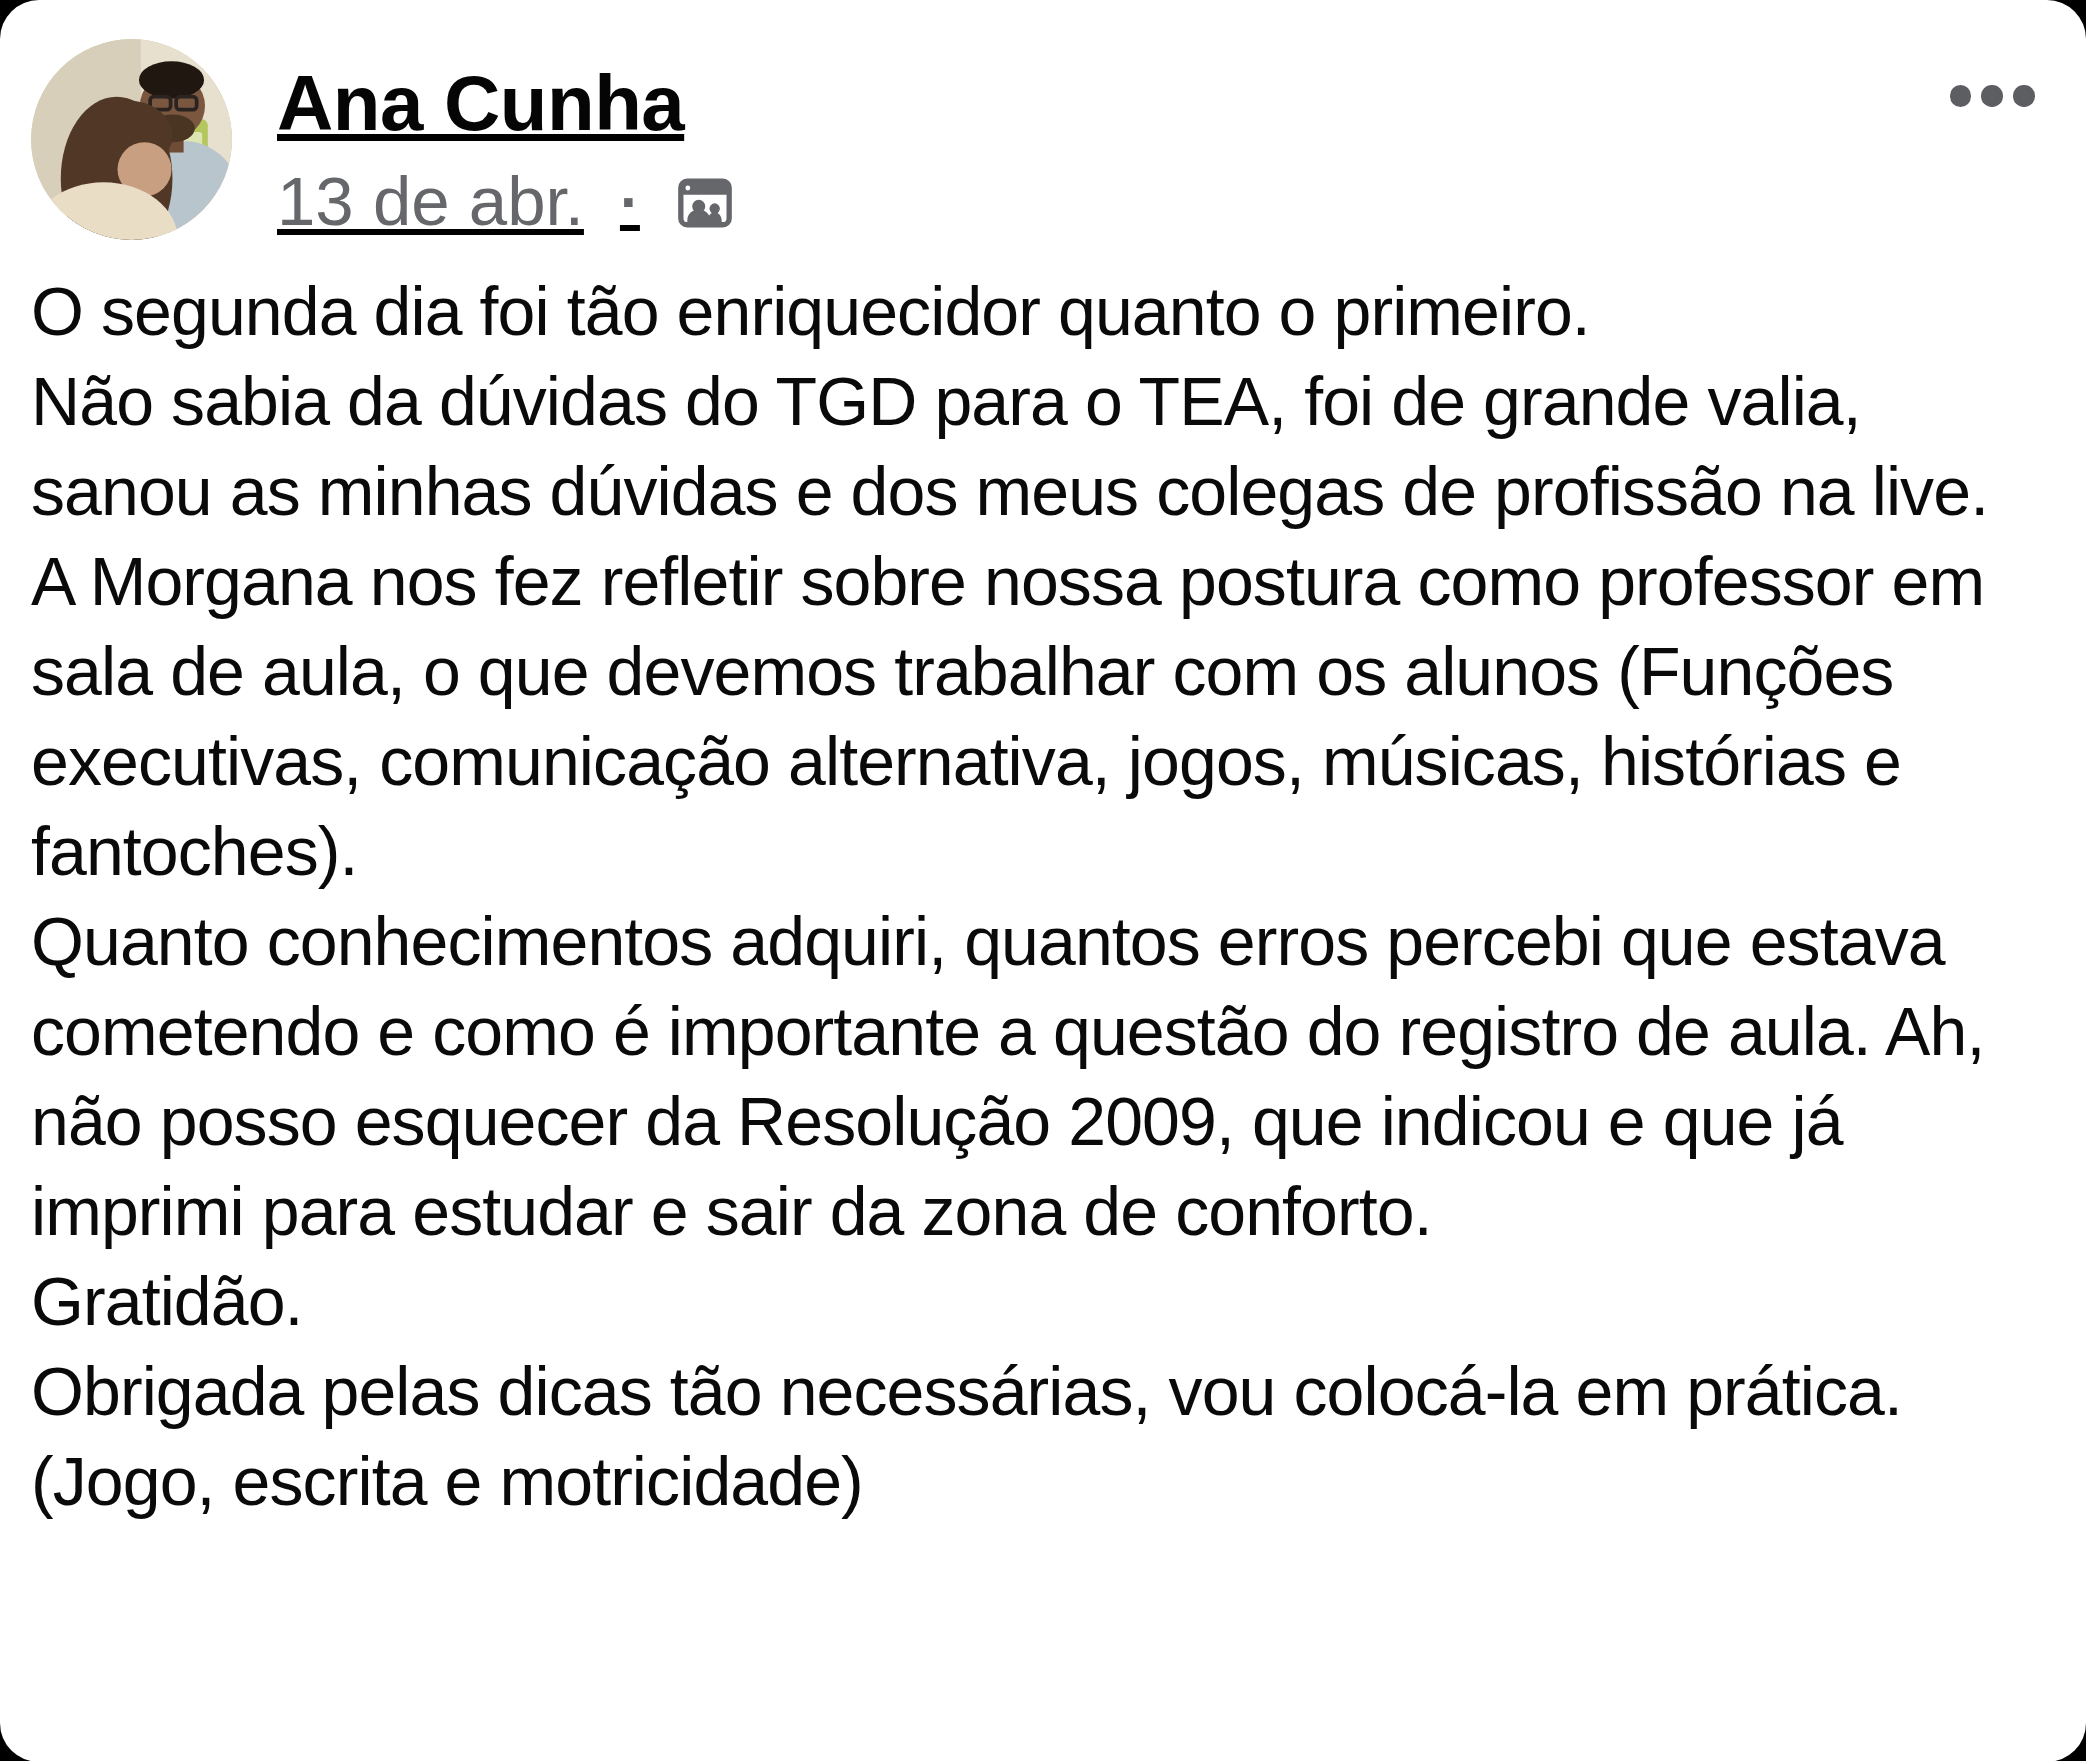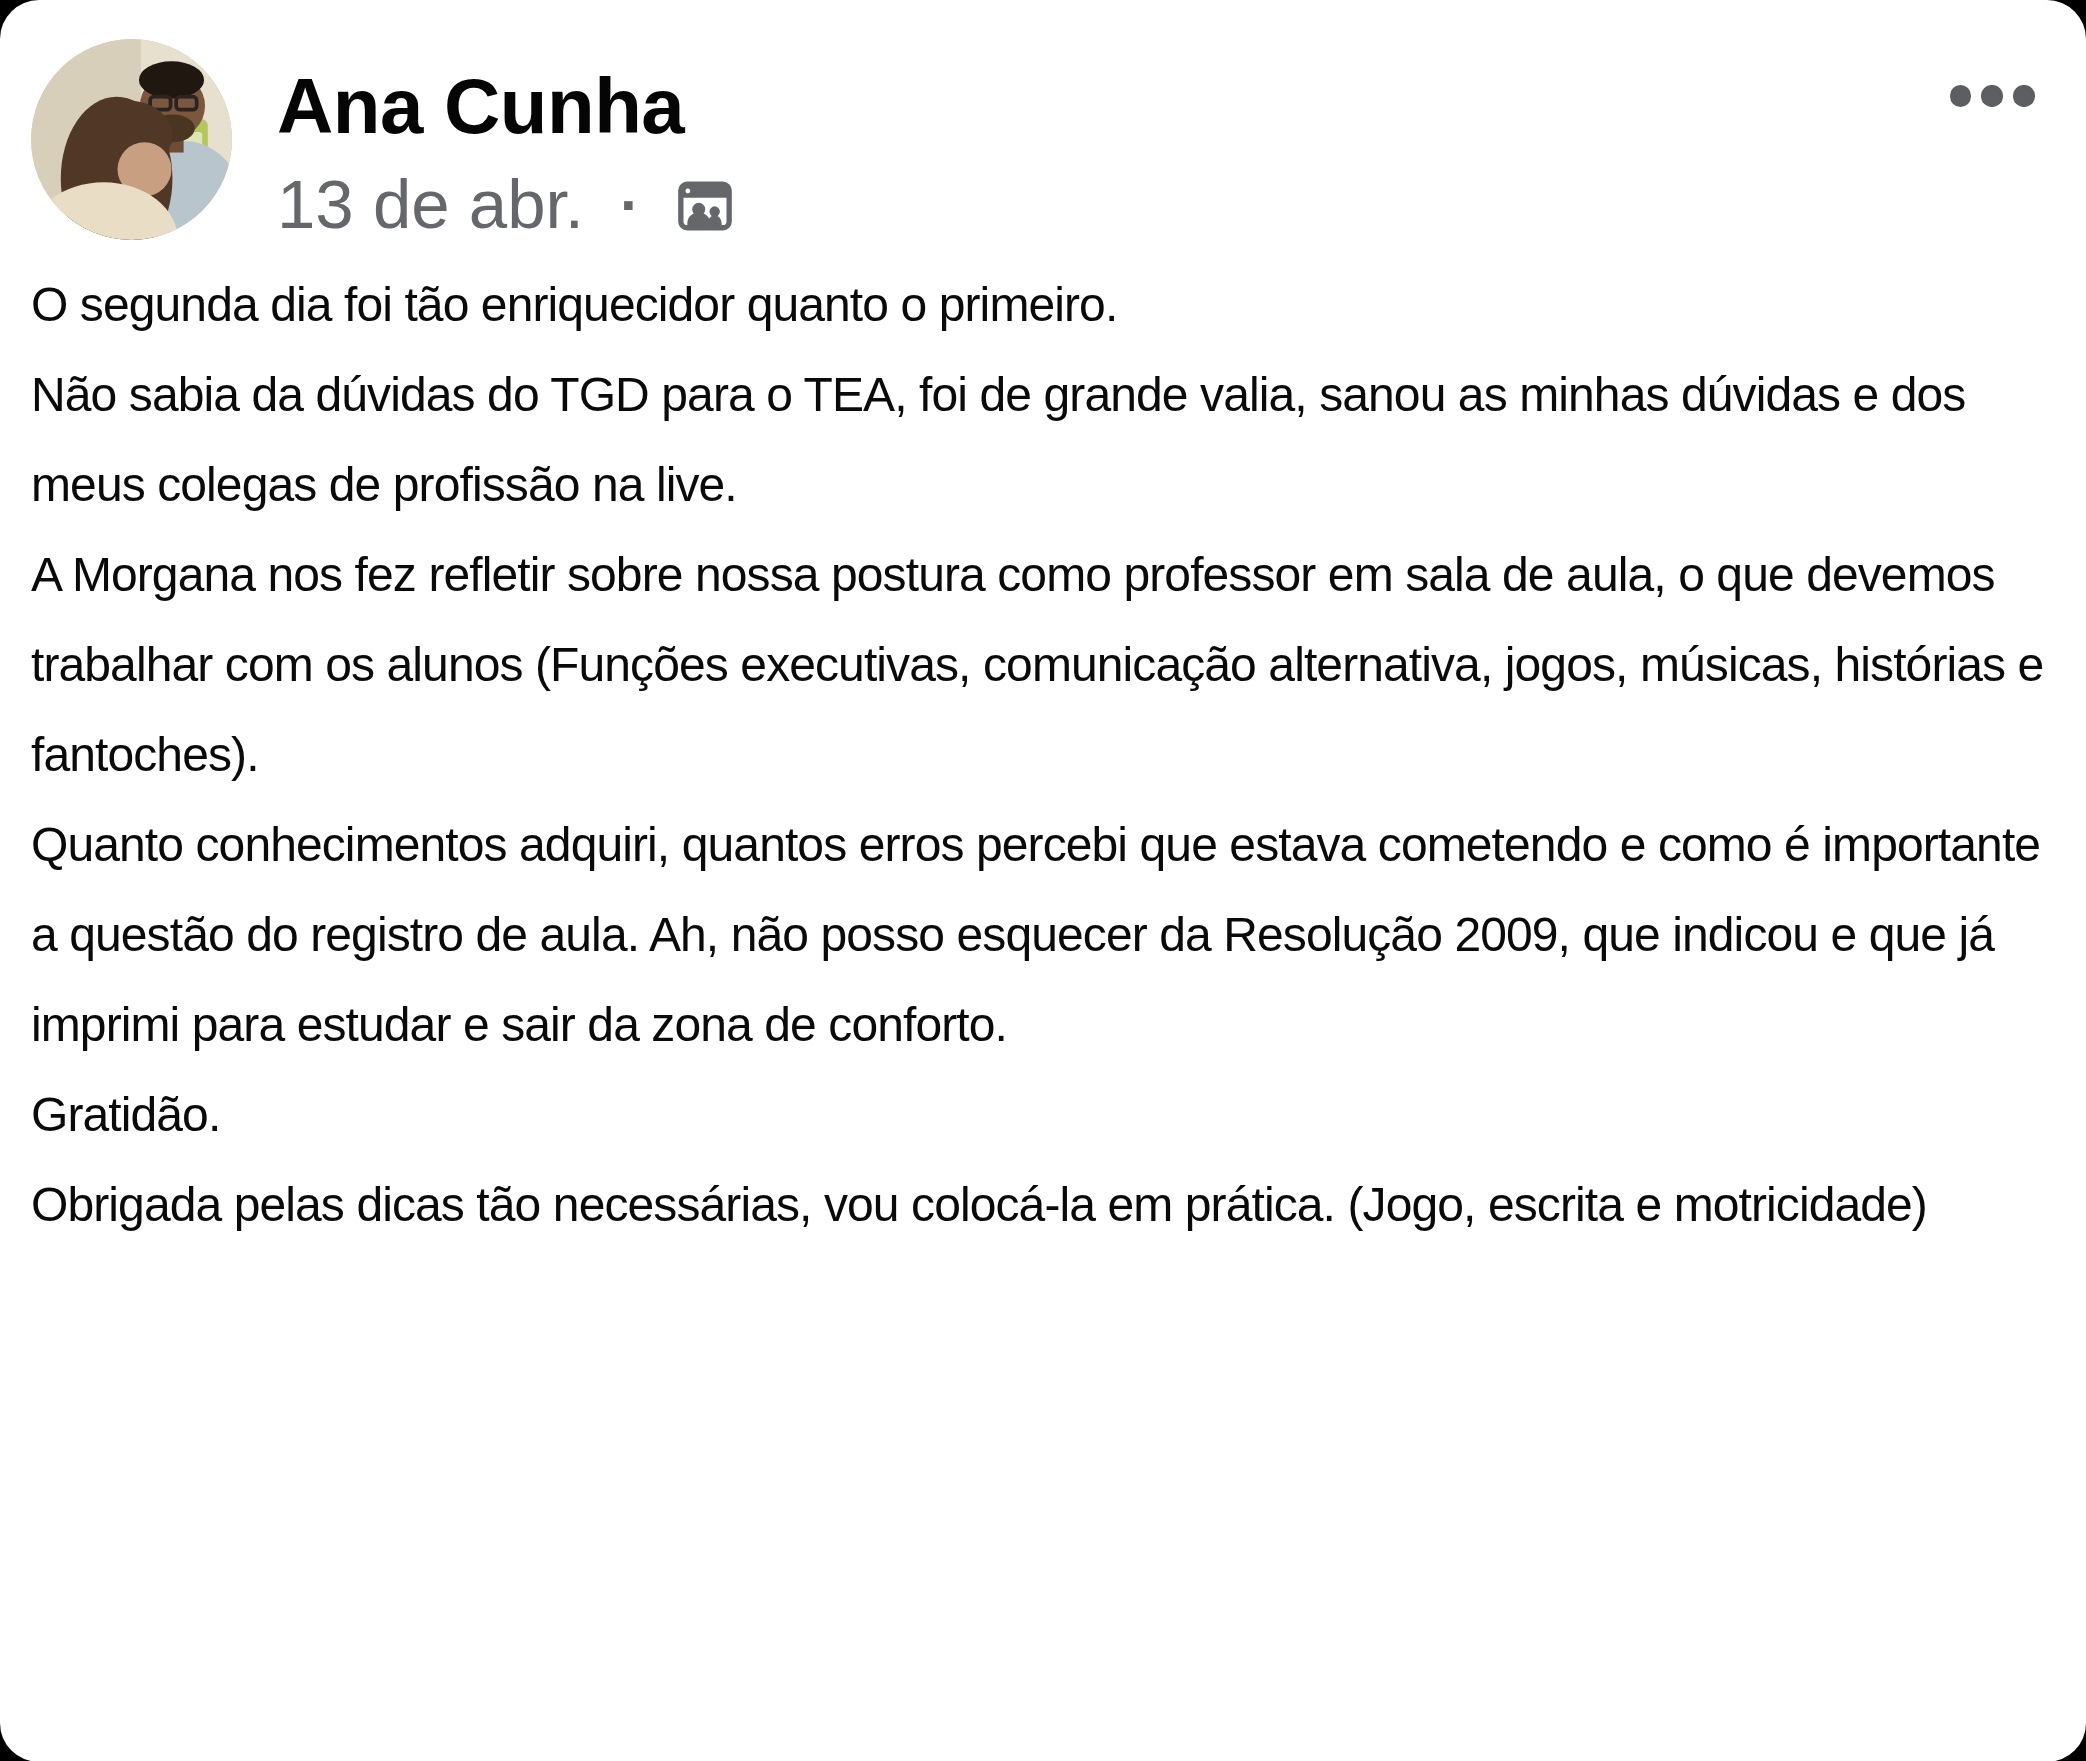--- a/index.html
+++ b/index.html
@@ -6,24 +6,25 @@
   html,body { width:2086px; height:1762px; background:#000; font-family:"Liberation Sans","DejaVu Sans",sans-serif; }
   .card {
     position:absolute; inset:0;
     width:2086px; height:1762px;
     background:#ffffff;
     border-radius:39px;
     overflow:hidden;
     padding:0 31px;
   }
   .header {
-    display:flex; align-items:center;
+    display:flex; align-items:flex-end;
     margin-top:39px;
     position:relative;
     height:201px;
+    text-decoration:underline;
   }
   .avatar {
     width:201px; height:201px;
     border-radius:50%;
     overflow:hidden;
     flex:0 0 auto;
     background:#d8cfba;
     cursor:pointer;
   }
   .avatar svg { display:block; width:100%; height:100%; }
@@ -48,23 +49,23 @@
   .menu {
     position:absolute; right:11.2px; top:37px;
     display:flex; gap:10.3px; align-items:center;
     padding:9.3px; cursor:pointer;
   }
   .menu .d {
     width:21.4px; height:21.4px; border-radius:50%;
     background:#5c5e62; display:block;
   }
   .post-text {
-    margin-top:20px;
+    margin-top:26px;
     width:2025px;
-    font-size:48px;
+    font-size:68px;
     line-height:90px;
     letter-spacing:-0.9px;
     color:#0a0a0a;
   }
   .post-text .para { display:block; }
 </style>
 </head>
 <body>
 
 <div class="card">

